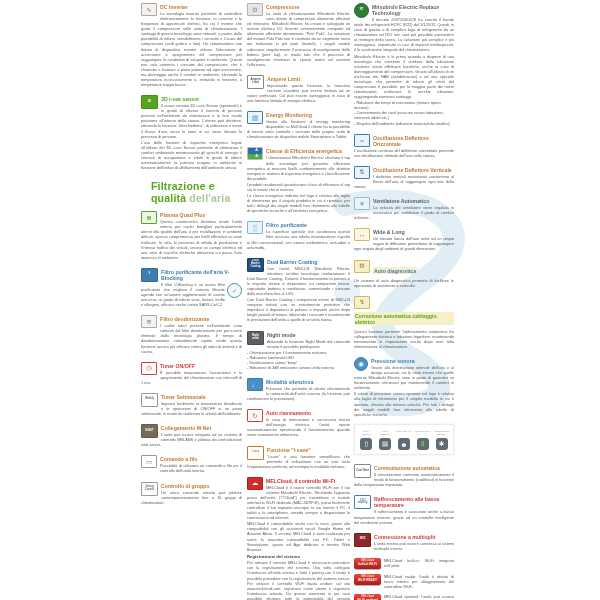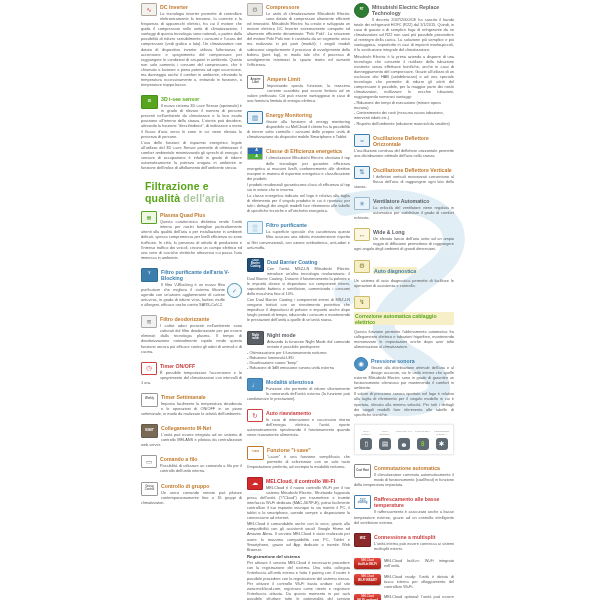--- a/index.html
+++ b/index.html
@@ -16,21 +16,21 @@
   .ficon.circle{border-radius:50%;width:12px;height:12px;}
   .ficon.energy{flex-direction:column;padding:0;align-items:stretch;}
   .ea{display:block;width:100%;color:#fff;font-size:3.8px;font-weight:bold;line-height:1.45;padding-left:1.5px;}
   .ftitle{font-size:5.2px;font-weight:bold;margin:0 0 1px 0;padding-top:2px;color:#c07a2e;}
   .ftitle.hl{display:inline-block;padding:0.5px 1px;}
   p.body{margin:1px 0;font-size:3.9px;line-height:1.3;text-align:justify;color:#5a5a5a;}
   .sub{font-size:4.3px;font-weight:bold;color:#444;margin:2.5px 0 1px 0;}
   .bullets{margin:1px 0;}
   .bullet{font-size:3.9px;line-height:1.3;color:#5a5a5a;}
   .bullet::before{content:"- ";}
-  .bigheading{font-size:10.5px;font-weight:bold;margin:10px 0 6px 4px;letter-spacing:0.2px;}
+  .bigheading{font-size:10.5px;font-weight:bold;margin:10px 0 6px 10px;letter-spacing:0.2px;}
   .bh1{color:#58a618;}
   .bh2{color:#a9c79a;}
   .stamp{float:right;width:13px;height:13px;border:1px solid #4a8fae;border-radius:50%;color:#4a8fae;font-size:6px;display:flex;align-items:center;justify-content:center;margin:1px 0 1px 2px;background:#f2f9fc;}
   .icard{background:#fff;border:0.5px solid #ececec;box-shadow:0 0 2px rgba(0,0,0,0.10);padding:5px 2px 4px 2px;display:flex;justify-content:space-around;margin:4px 0 8px 0;}
   .icell{width:17px;text-align:center;}
   .ilab{font-size:2.3px;color:#9a9a9a;text-transform:uppercase;height:7px;line-height:1.25;overflow:hidden;}
   .ibox{width:12px;height:12px;border-radius:3px;background:#5f6a72;color:#fff;display:flex;align-items:center;justify-content:center;font-size:6.5px;margin:1.5px auto 0 auto;}
   .ibox.digit{color:#7fd13b;font-weight:bold;font-family:"DejaVu Sans Mono",monospace;}
   .brow{display:flex;align-items:flex-start;margin-bottom:5px;}
   .badge{width:27px;height:11px;border-radius:2px;background:linear-gradient(#e8483b,#a81d15);color:#fff;display:flex;flex-direction:column;align-items:center;justify-content:center;margin-right:3px;flex:0 0 auto;box-shadow:0 0.5px 1px rgba(0,0,0,0.3);}

